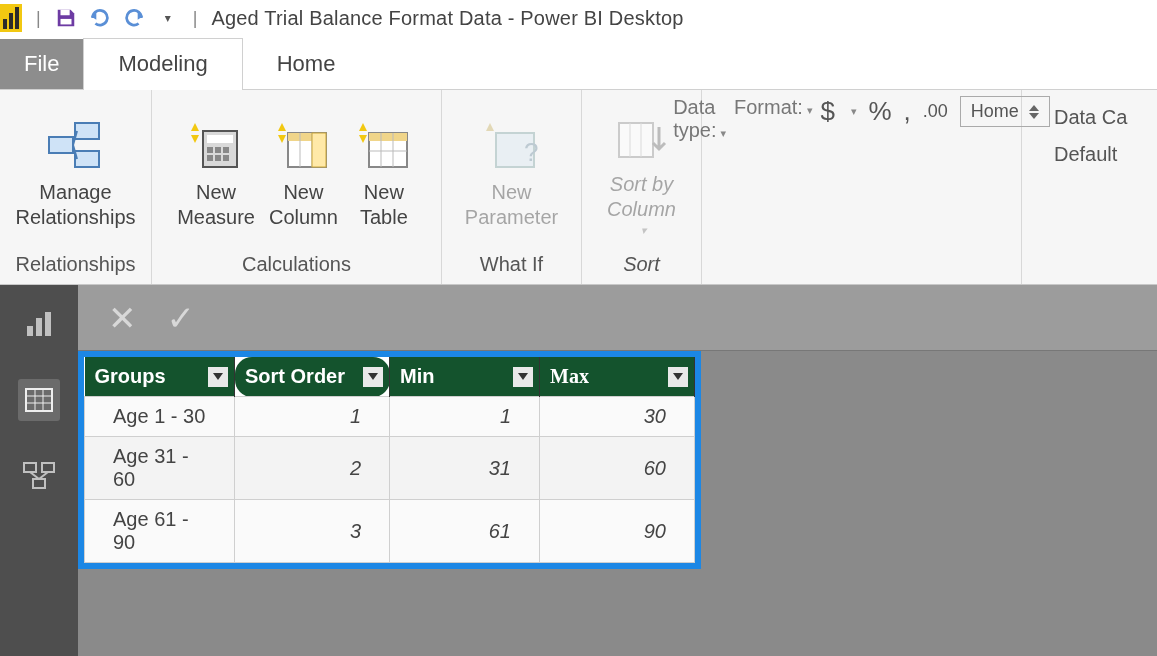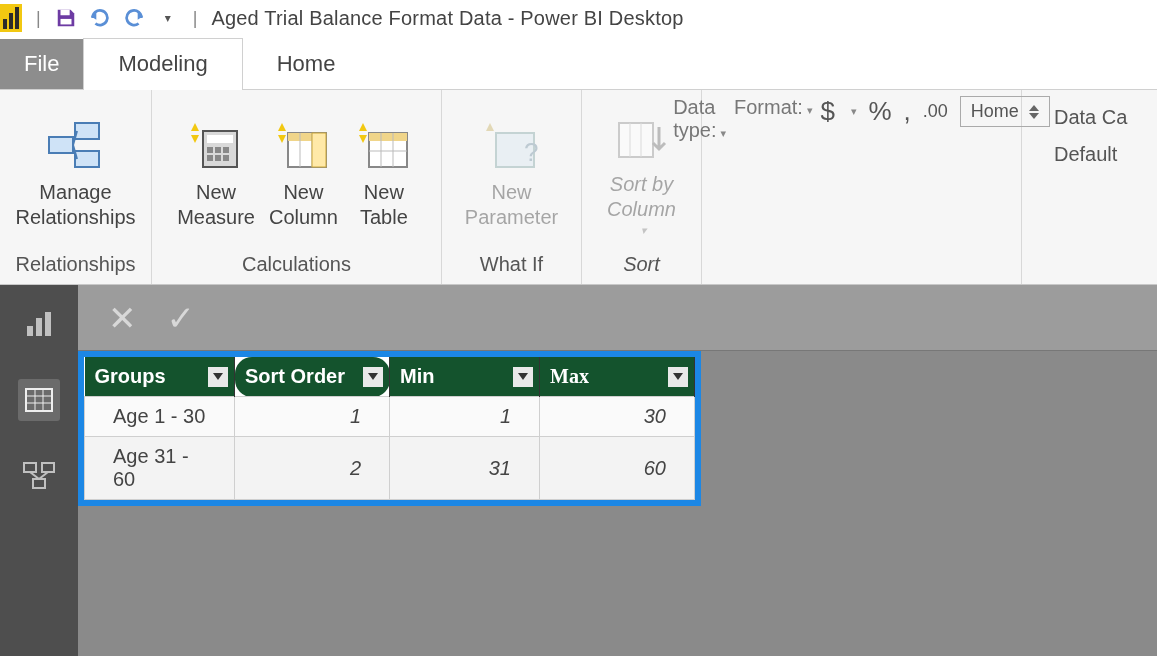--- a/index.html
+++ b/index.html
@@ -452,17 +452,23 @@
             <td class="num">1</td>
             <td class="num">1</td>
             <td class="num">30</td>
           </tr>
           <tr>
             <td>Age 31 - 60</td>
             <td class="num">2</td>
             <td class="num">31</td>
             <td class="num">60</td>
           </tr>
+          <tr>
+            <td>Age 61 - 90</td>
+            <td class="num">3</td>
+            <td class="num">61</td>
+            <td class="num">90</td>
+          </tr>
         </tbody>
       </table>
     </div>
   </div>
 </div>
 
 </body></html>

